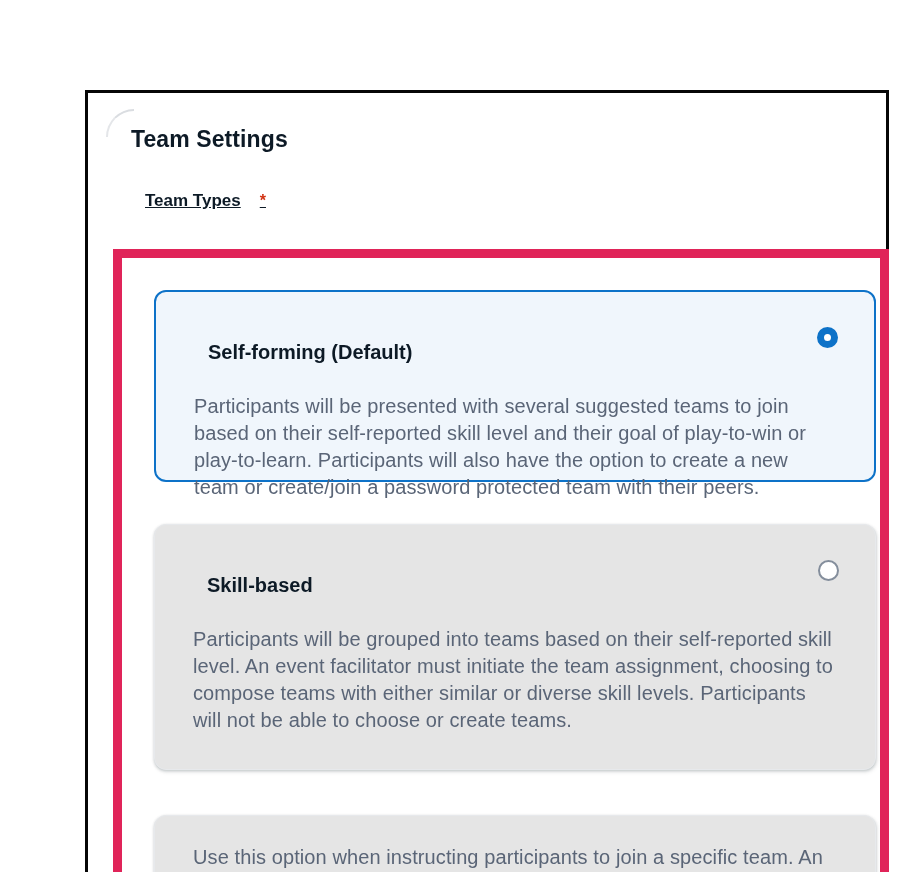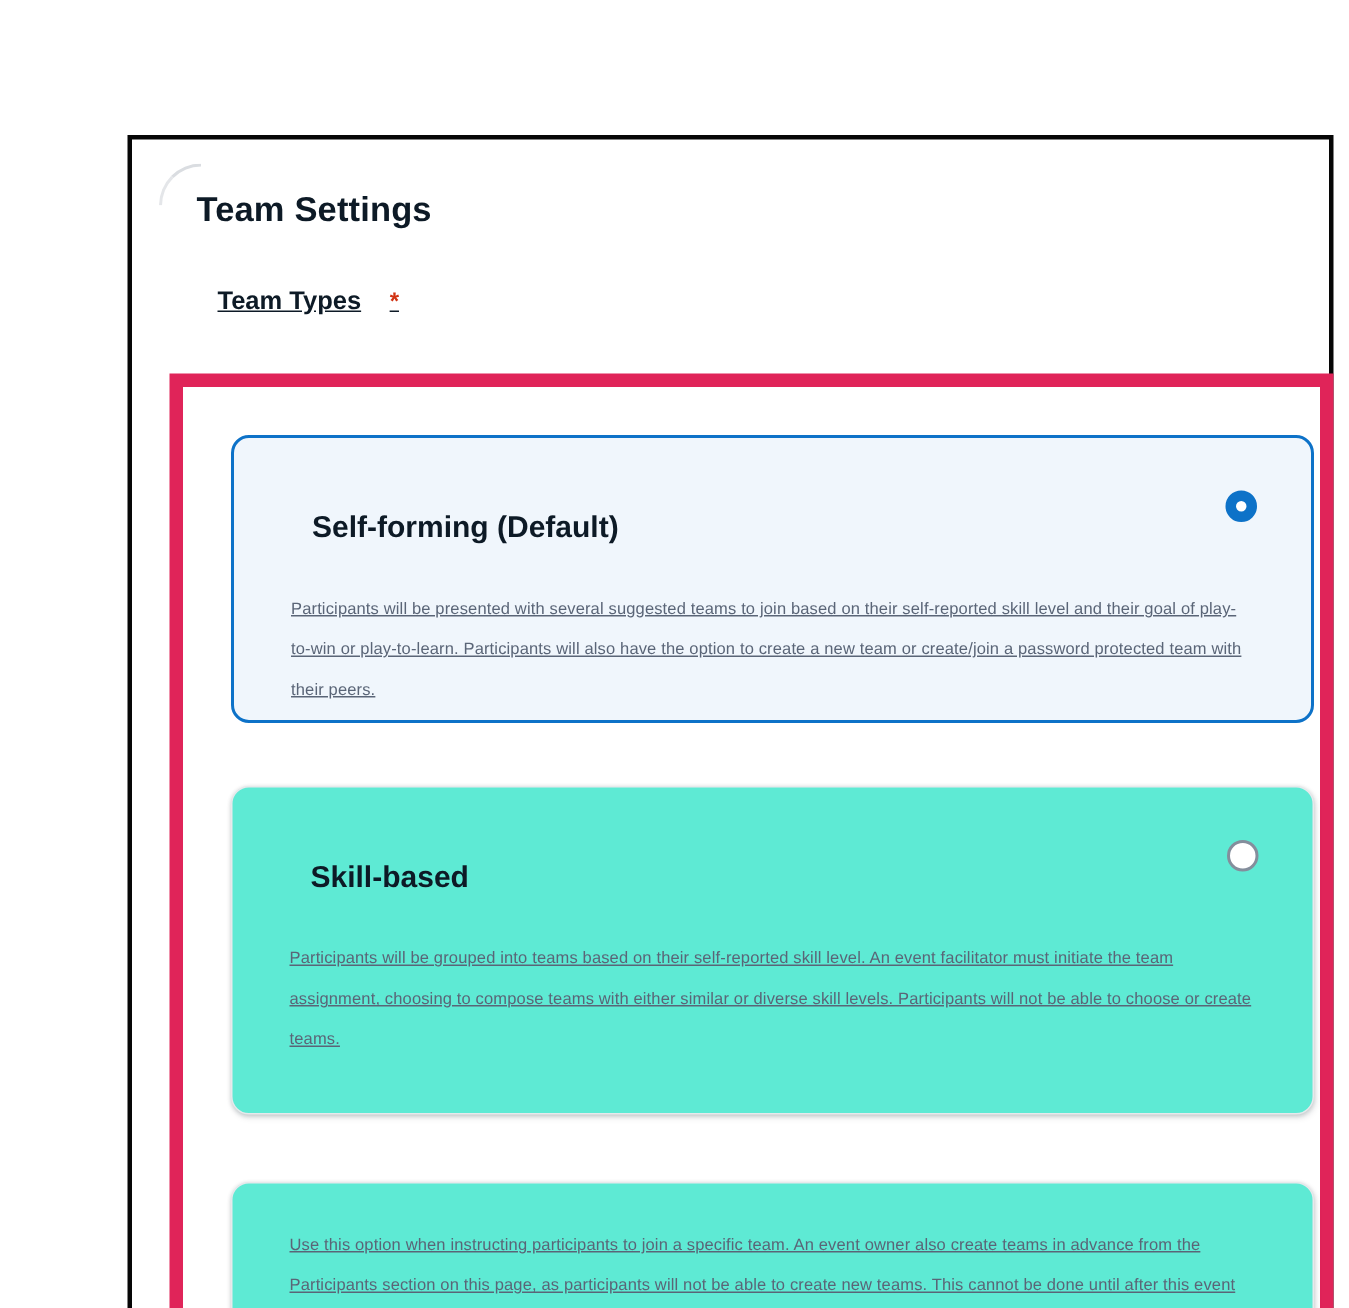--- a/index.html
+++ b/index.html
@@ -58,21 +58,21 @@
     position: absolute;
     inset: 0;
     padding: 4px;
     display: flex;
     flex-direction: column;
   }
   .card {
     width: 100%;
     border-radius: 12px;
     padding: 19px 24px 21px 24px;
-    background: #5eead4;
+    background: #e5e5e5;
     position: relative;
   }
   .card--selected {
     background: var(--selected-bg);
     border: 2px solid var(--selected-border);
     min-height: 192px;
   }
   .card--unselected {
     border: 1px solid #e7e9ec;
     box-shadow: 0 1px 3px rgba(0,28,36,0.18), 1px 2px 4px rgba(0,28,36,0.10);
@@ -96,26 +96,25 @@
     flex: 0 0 auto;
     margin-top: 2px;
     margin-right: -2px;
     background: #ffffff;
     cursor: pointer;
   }
   .radio--selected { border: 7px solid var(--selected-border); }
   .radio--unselected { border: 2px solid var(--radio-unselected); }
   .card-desc {
     margin-top: 9px;
-    font-size: 11px;
+    font-size: 20px;
     line-height: 27px;
     color: var(--text-body);
     max-width: 702px;
     letter-spacing: 0.1px;
-    text-decoration: underline;
   }
 </style>
 </head>
 <body>
 
 <div class="frame">
   <div class="corner-arc"></div>
 
   <h1 class="page-title">Team Settings</h1>
 

